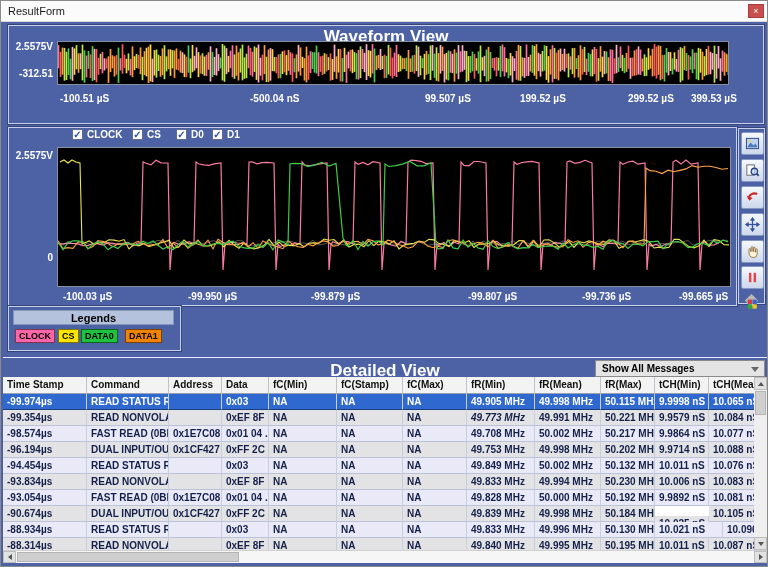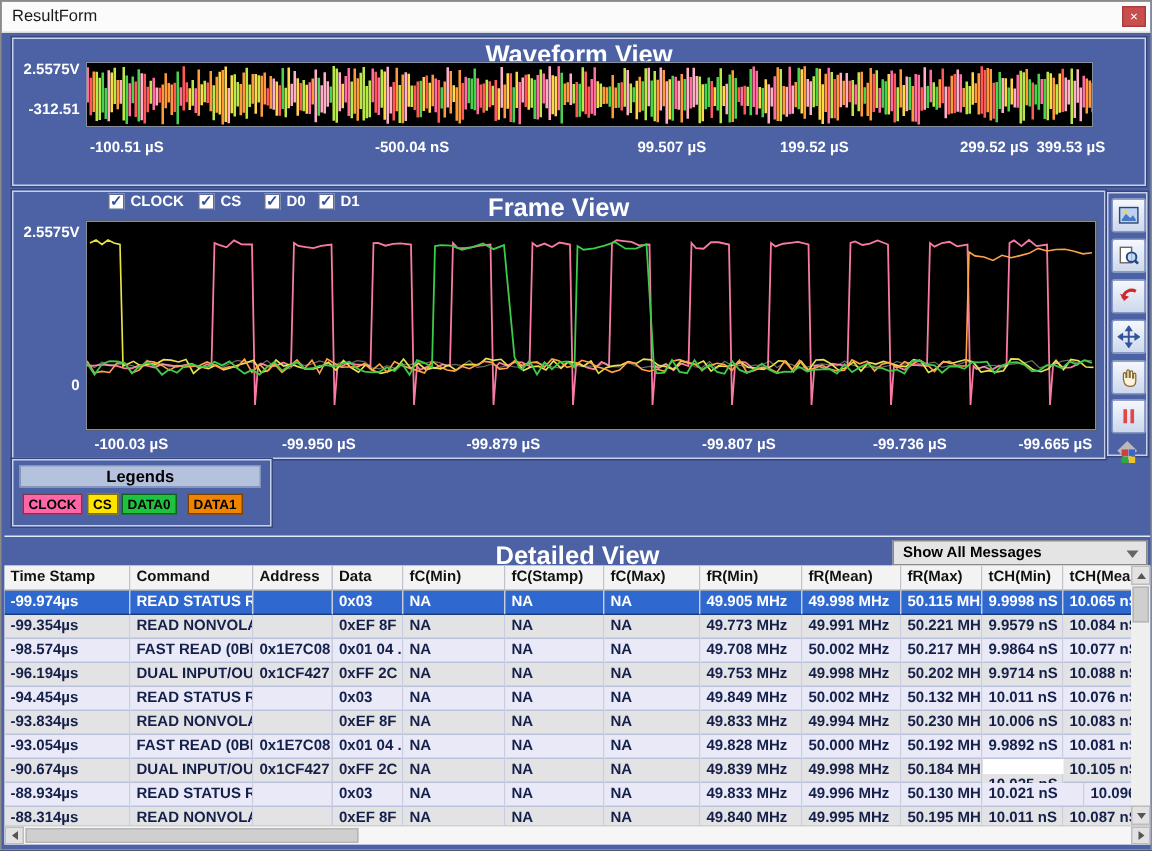--- a/index.html
+++ b/index.html
@@ -430,27 +430,26 @@
           <line x1="664.5" y1="8.5" x2="664.5" y2="29.7" stroke="#ff6e9e" stroke-width="1.7"></line>
           <line x1="666.5" y1="10.3" x2="666.5" y2="33.7" stroke="#ff9a3c" stroke-width="1.7"></line>
           <line x1="668.5" y1="11.7" x2="668.5" y2="29.9" stroke="#ff9a3c" stroke-width="1.7"></line>
           <line x1="670.5" y1="13.1" x2="670.5" y2="32.9" stroke="#b8e84a" stroke-width="1.7"></line>
         </svg></div>
     <div class="ticks" id="waveform-ticks">
         <span class="xtick" style="left: 3px;">-100.51 µS</span>
         <span class="xtick" style="left: 193px;">-500.04 nS</span>
         <span class="xtick" style="left: 368px;">99.507 µS</span>
         <span class="xtick" style="left: 463px;">199.52 µS</span>
-        <span class="xtick" style="left: 571px; margin-left: 12px;">299.52 µS</span>
+        <span class="xtick" style="left: 571px;">299.52 µS</span>
         <span class="xtick" style="left: 634px;">399.53 µS</span>
       </div>
   </div>
 
   <div class="panel" id="frame-panel">
-    <div class="panel-title">Frame View</div>
     <div class="channel-row" id="channel-row">
         <span class="channel" style="left: 63px;">
           <span class="cbx">✓</span>
           <span>CLOCK</span>
         </span>
         <span class="channel" style="left: 123px;">
           <span class="cbx">✓</span>
           <span>CS</span>
         </span>
         <span class="channel" style="left: 167px;">
@@ -584,21 +583,21 @@
             <div class="td" style="width: 84px;">10.065 nS</div>
           </div>
           <div class="tr alt-a">
             <div class="td" style="width: 84px;">-99.354µs</div>
             <div class="td" style="width: 82px;">READ NONVOLA...</div>
             <div class="td" style="width: 53px;"></div>
             <div class="td" style="width: 47px;">0xEF 8F</div>
             <div class="td" style="width: 68px;">NA</div>
             <div class="td" style="width: 66px;">NA</div>
             <div class="td" style="width: 64px;">NA</div>
-            <div class="td" style="width: 68px;">49.773 MHz</div>
+            <div class="td" style="width: 68px; font-style: italic;">49.773 MHz</div>
             <div class="td" style="width: 66px;">49.991 MHz</div>
             <div class="td" style="width: 54px;">50.221 MHz</div>
             <div class="td" style="width: 54px;">9.9579 nS</div>
             <div class="td" style="width: 84px;">10.084 nS</div>
           </div>
           <div class="tr alt-b">
             <div class="td" style="width: 84px;">-98.574µs</div>
             <div class="td" style="width: 82px;">FAST READ (0Bh)</div>
             <div class="td" style="width: 53px;">0x1E7C08</div>
             <div class="td" style="width: 47px;">0x01 04 ...</div>

